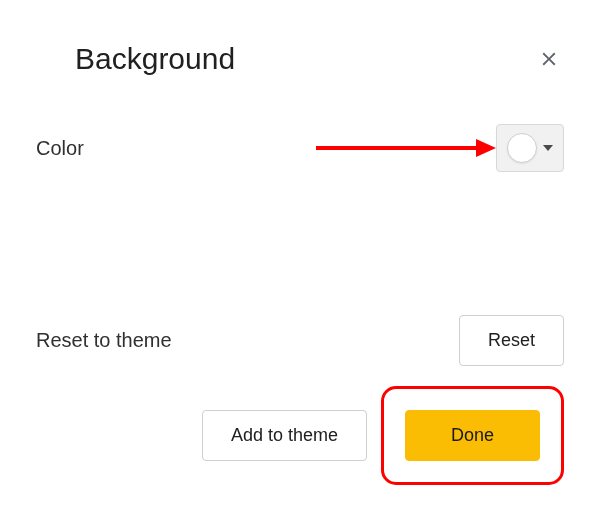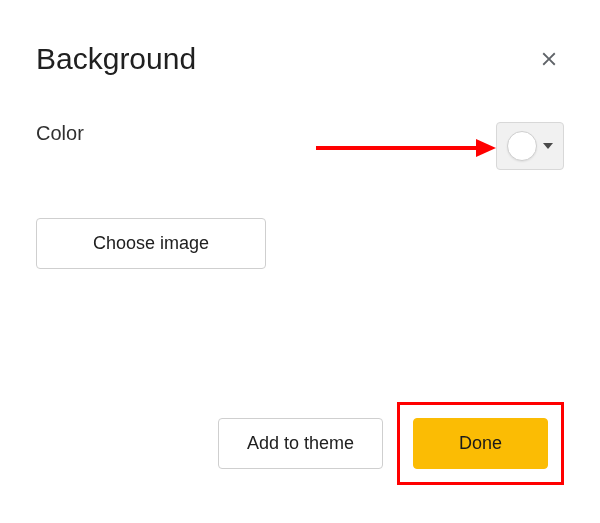--- a/index.html
+++ b/index.html
@@ -14,36 +14,37 @@
       width: 600px;
       height: 523px;
       padding: 42px 36px 40px 36px;
       position: relative;
     }
     .header {
       display: flex;
       justify-content: space-between;
       align-items: center;
       margin-bottom: 46px;
+      margin-left: 39px;
     }
     .title {
       font-size: 30px;
       font-weight: 400;
       color: #202020;
     }
     .close-icon {
       color: #5f6368;
       cursor: pointer;
       padding: 4px;
     }
     .close-icon svg { display: block; }
 
     .row {
       display: flex;
-      align-items: flex-start;
+      align-items: center;
       justify-content: space-between;
       margin-bottom: 44px;
       min-height: 52px;
       position: relative;
     }
     .row-label {
       font-size: 20px;
       color: #303030;
     }
 
@@ -104,22 +105,22 @@
     .footer {
       position: absolute;
       bottom: 38px;
       right: 36px;
       display: flex;
       align-items: center;
       gap: 14px;
     }
     .highlight-box {
       border: 3px solid #ff0000;
-      border-radius: 0;
-      padding: 13px;
+      border-radius: 15px;
+      padding: 21px;
       display: inline-flex;
     }
   </style>
 </head>
 <body>
 
 <div class="dialog">
 
   <div class="header">
     <div class="title">Background</div>
@@ -138,23 +139,26 @@
       <polygon points="160,3 180,12 160,21" fill="#ff0000"></polygon>
     </svg>
 
     <div class="color-picker">
       <div class="color-swatch" title="#ffffff"></div>
       <div class="caret"></div>
     </div>
   </div>
 
   <div class="row">
-    <button class="btn btn-wide">Choose image</button>
   </div>
 
+  <div class="row">
+    <div class="row-label">Reset to theme</div>
+    <button class="btn">Reset</button>
+  </div>
 
   <div class="footer">
     <button class="btn">Add to theme</button>
     <div class="highlight-box">
       <button class="btn btn-primary">Done</button>
     </div>
   </div>
 
 </div>
 

